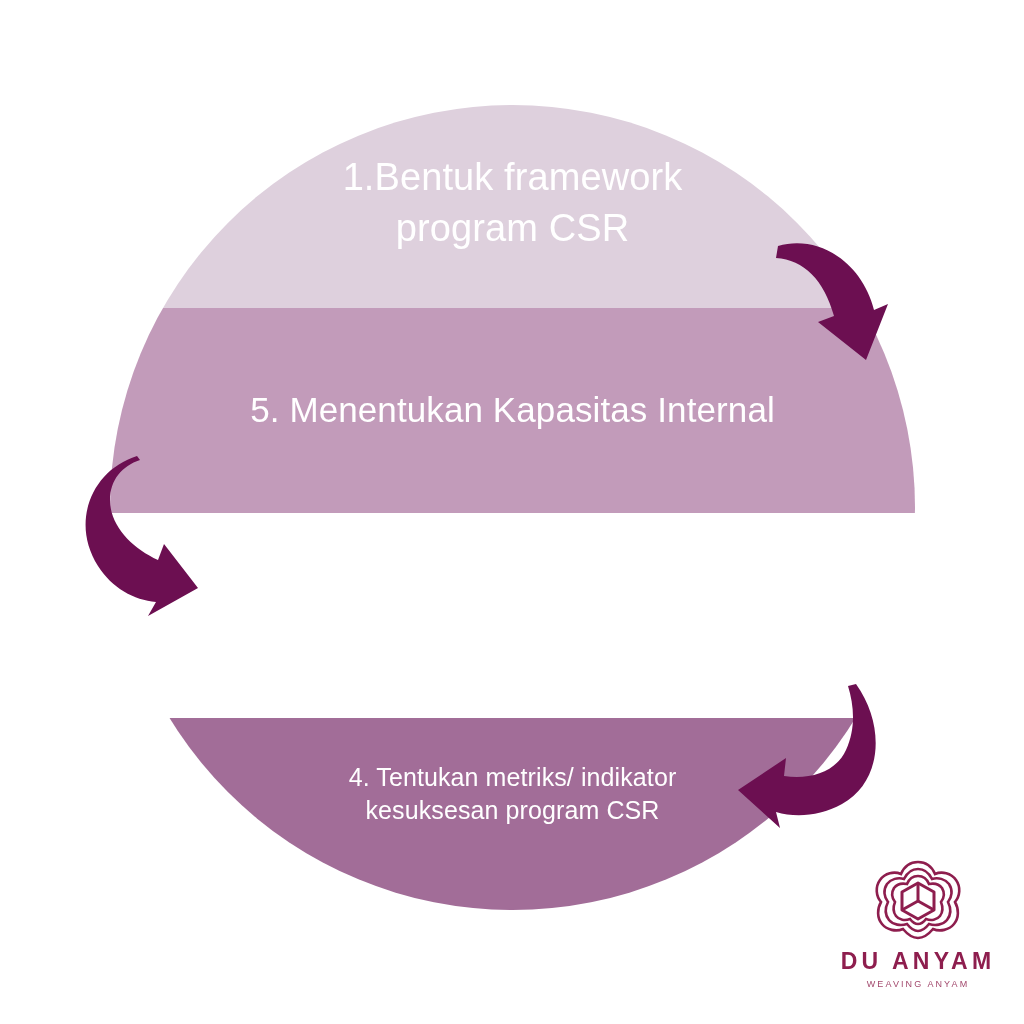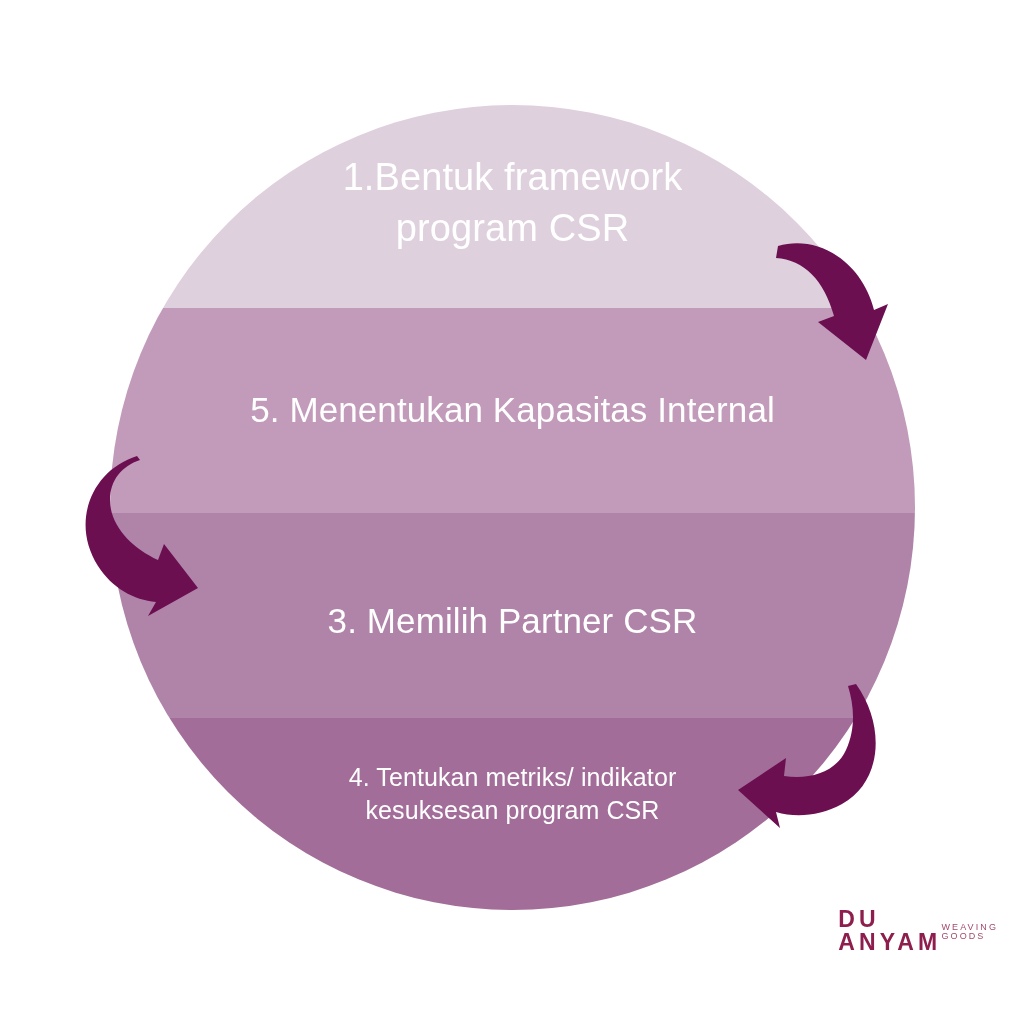--- a/index.html
+++ b/index.html
@@ -73,21 +73,21 @@
   #arrow-3-4 { left: 744px; top: 678px;  width: 148px; height: 150px; }
 
   
   #logo {
     position: absolute;
     left: 838px;
     top: 858px;
     width: 160px;
     height: 140px;
     display: flex;
-    flex-direction: row;
+    flex-direction: column;
     align-items: center;
   }
   #logo-mark { width: 104px; height: 86px; display: block; }
   #logo-wordmark {
     margin-top: 6px;
     font-size: 23px;
     letter-spacing: 4.2px;
     color: #8e1e4e;
     font-weight: 700;
     line-height: 1;
@@ -110,23 +110,20 @@
 
     <div class="band" id="band-1" style="background: rgb(222, 208, 221);">
       <div class="band-label" style="color: rgb(255, 255, 255);">1.Bentuk framework
 program CSR</div>
     </div>
 
     <div class="band" id="band-2" style="background: rgb(194, 155, 186);">
       <div class="band-label" style="color: rgb(255, 255, 255);">5. Menentukan Kapasitas Internal</div>
     </div>
 
-    <div class="band" id="band-3" style="background: rgb(176, 131, 168);">
-      <div class="band-label" style="color: rgb(255, 255, 255);">3. Memilih Partner CSR</div>
-    </div>
 
     <div class="band" id="band-4" style="background: rgb(162, 109, 152);">
       <div class="band-label" style="color: rgb(255, 255, 255);">4. Tentukan metriks/ indikator
 kesuksesan program CSR</div>
     </div>
 
   </div>
 
   <svg class="arrow-svg" id="arrow-1-2" viewBox="0 0 145 155">
     <path class="arrow-path" d="
@@ -211,16 +208,16 @@
                  C31,26 36,25 41,26
                  C43,21 47,18 52,18 Z"></path>
       </g>
       <g fill="none" stroke="#8e1e4e" stroke-width="3" stroke-linejoin="round">
         <path d="M52,25 L68,34 L68,52 L52,61 L36,52 L36,34 Z"></path>
         <path d="M52,25 L52,43 L36,52"></path>
         <path d="M52,43 L68,52"></path>
       </g>
     </svg>
     <div id="logo-wordmark" style="color: rgb(142, 30, 78);">DU ANYAM</div>
-    <div id="logo-tagline" style="color: rgb(163, 74, 110);">WEAVING GOODS</div>
+    <div id="logo-tagline" style="color: rgb(163, 74, 110);">WEAVING ANYAM</div>
   </div>
 
 </div>
 
 </body></html>

